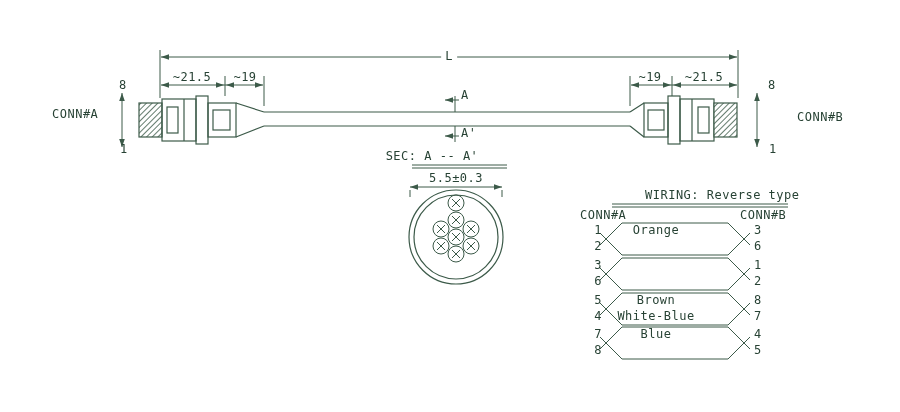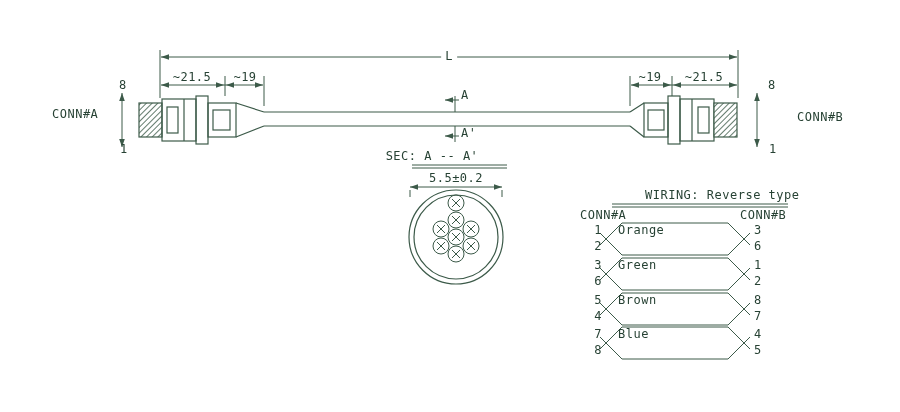--- a/index.html
+++ b/index.html
@@ -10,21 +10,21 @@
   .art{position:absolute;left:0;top:0;}
   .lbl{
     position:absolute;font-size:12px;line-height:13px;color:#274234;
     white-space:nowrap;letter-spacing:0.5px;
   }
   .ctr{transform:translateX(-50%);}
   .dimbg{background:#ffffff;padding:0 4px;}
   .wrow{position:absolute;left:0;width:900px;height:16px;}
   .wrow .lbl{top:1px;}
   .wnum-l{left:582px;width:20px;text-align:right;}
-  .wcol{left:618px;width:116px;text-align:left;}
+  .wcol{left:598px;width:116px;text-align:center;}
   .wnum-r{left:754px;width:20px;text-align:left;}
 </style>
 </head>
 <body>
 
 <div class="canvas">
 
   <svg class="art" width="900" height="412" viewBox="0 0 900 412">
     <defs>
       <pattern id="hatch" width="4" height="4" patternUnits="userSpaceOnUse" patternTransform="rotate(45)">
@@ -126,51 +126,51 @@
 
   <span class="lbl ctr dimbg" style="left:449px;top:50px">L</span>
   <span class="lbl ctr" style="left:192px;top:71px">~21.5</span>
   <span class="lbl ctr" style="left:245px;top:71px">~19</span>
   <span class="lbl ctr" style="left:650px;top:71px">~19</span>
   <span class="lbl ctr" style="left:704px;top:71px">~21.5</span>
 
   <span class="lbl" style="left:461px;top:89px">A</span>
   <span class="lbl" style="left:461px;top:127px">A'</span>
   <span class="lbl ctr" style="left:432px;top:150px">SEC: A -- A'</span>
-  <span class="lbl ctr" style="left:456px;top:172px">5.5±0.2</span>
+  <span class="lbl ctr" style="left:456px;top:172px">5.5±0.3</span>
 
   <span class="lbl" style="left:645px;top:189px">WIRING: Reverse type</span>
   <span class="lbl" style="left:580px;top:209px">CONN#A</span>
   <span class="lbl" style="left:740px;top:209px">CONN#B</span>
 
   <div class="wrow" style="top:223px">
     <span class="lbl wnum-l">1</span>
     <span class="lbl wcol">Orange</span>
     <span class="lbl wnum-r">3</span>
   </div>
   <div class="wrow" style="top:239px">
     <span class="lbl wnum-l">2</span>
     <span class="lbl wnum-r">6</span>
   </div>
   <div class="wrow" style="top:258px">
     <span class="lbl wnum-l">3</span>
-    <span class="lbl wcol">Green</span>
     <span class="lbl wnum-r">1</span>
   </div>
   <div class="wrow" style="top:274px">
     <span class="lbl wnum-l">6</span>
     <span class="lbl wnum-r">2</span>
   </div>
   <div class="wrow" style="top:293px">
     <span class="lbl wnum-l">5</span>
     <span class="lbl wcol">Brown</span>
     <span class="lbl wnum-r">8</span>
   </div>
   <div class="wrow" style="top:309px">
     <span class="lbl wnum-l">4</span>
+    <span class="lbl wcol">White-Blue</span>
     <span class="lbl wnum-r">7</span>
   </div>
   <div class="wrow" style="top:327px">
     <span class="lbl wnum-l">7</span>
     <span class="lbl wcol">Blue</span>
     <span class="lbl wnum-r">4</span>
   </div>
   <div class="wrow" style="top:343px">
     <span class="lbl wnum-l">8</span>
     <span class="lbl wnum-r">5</span>

